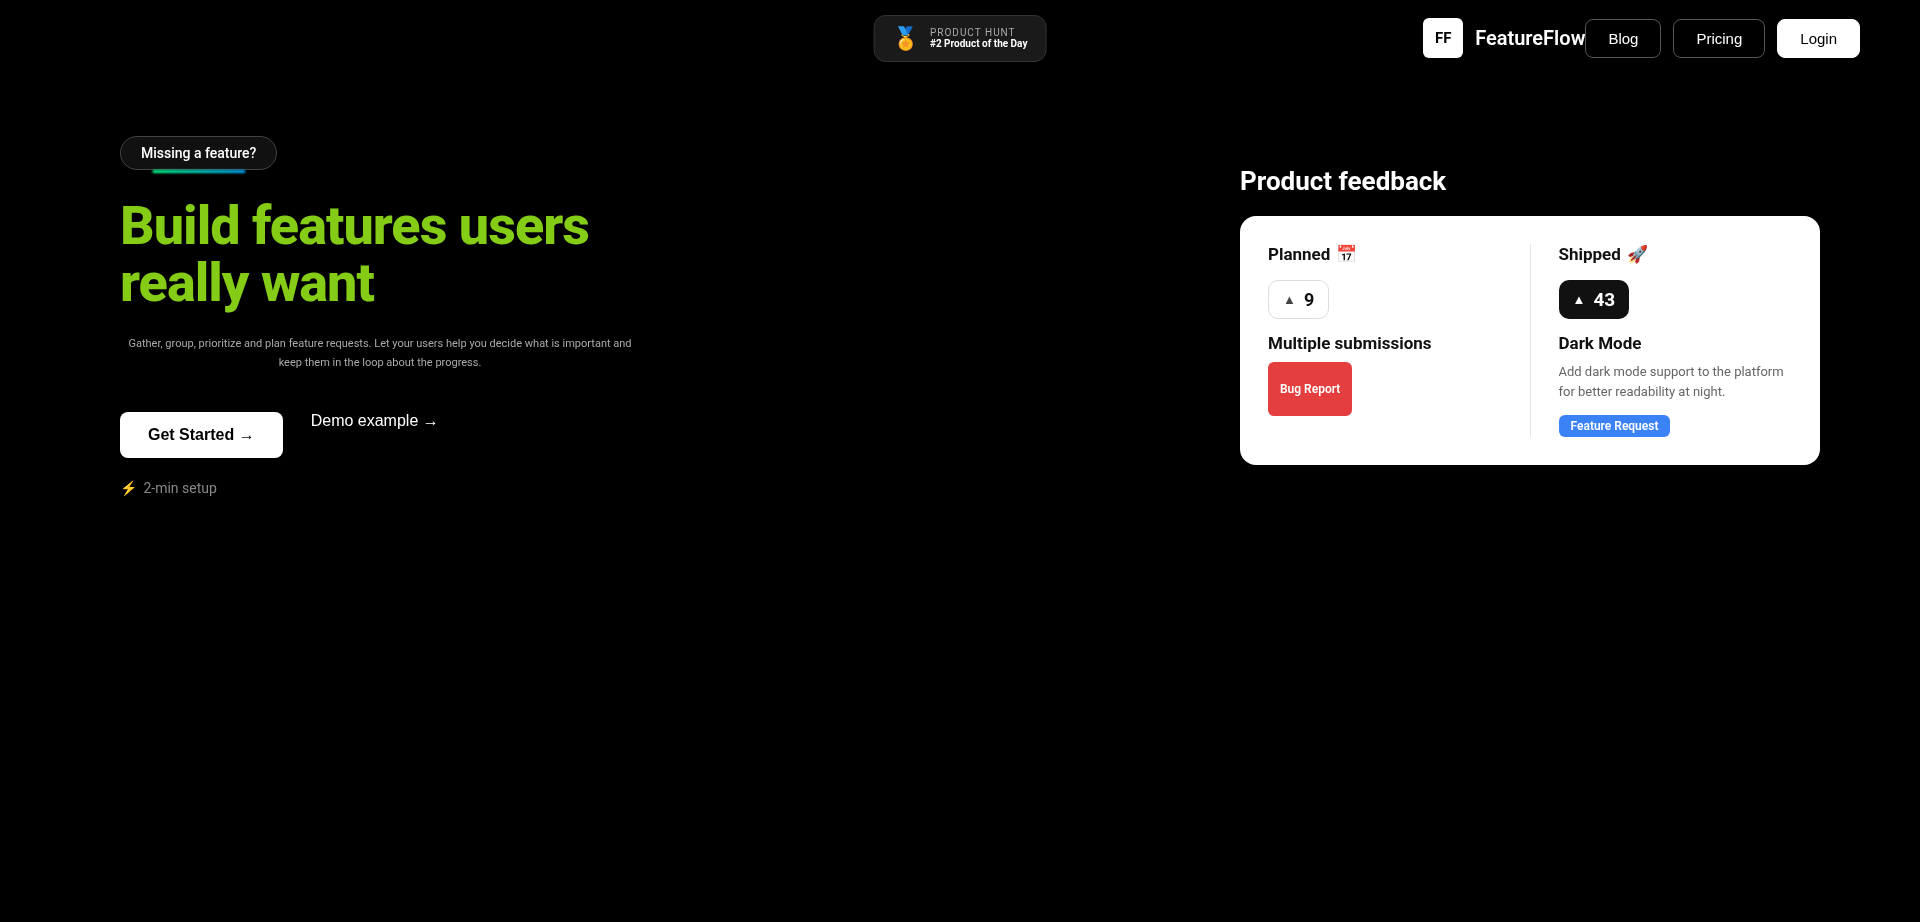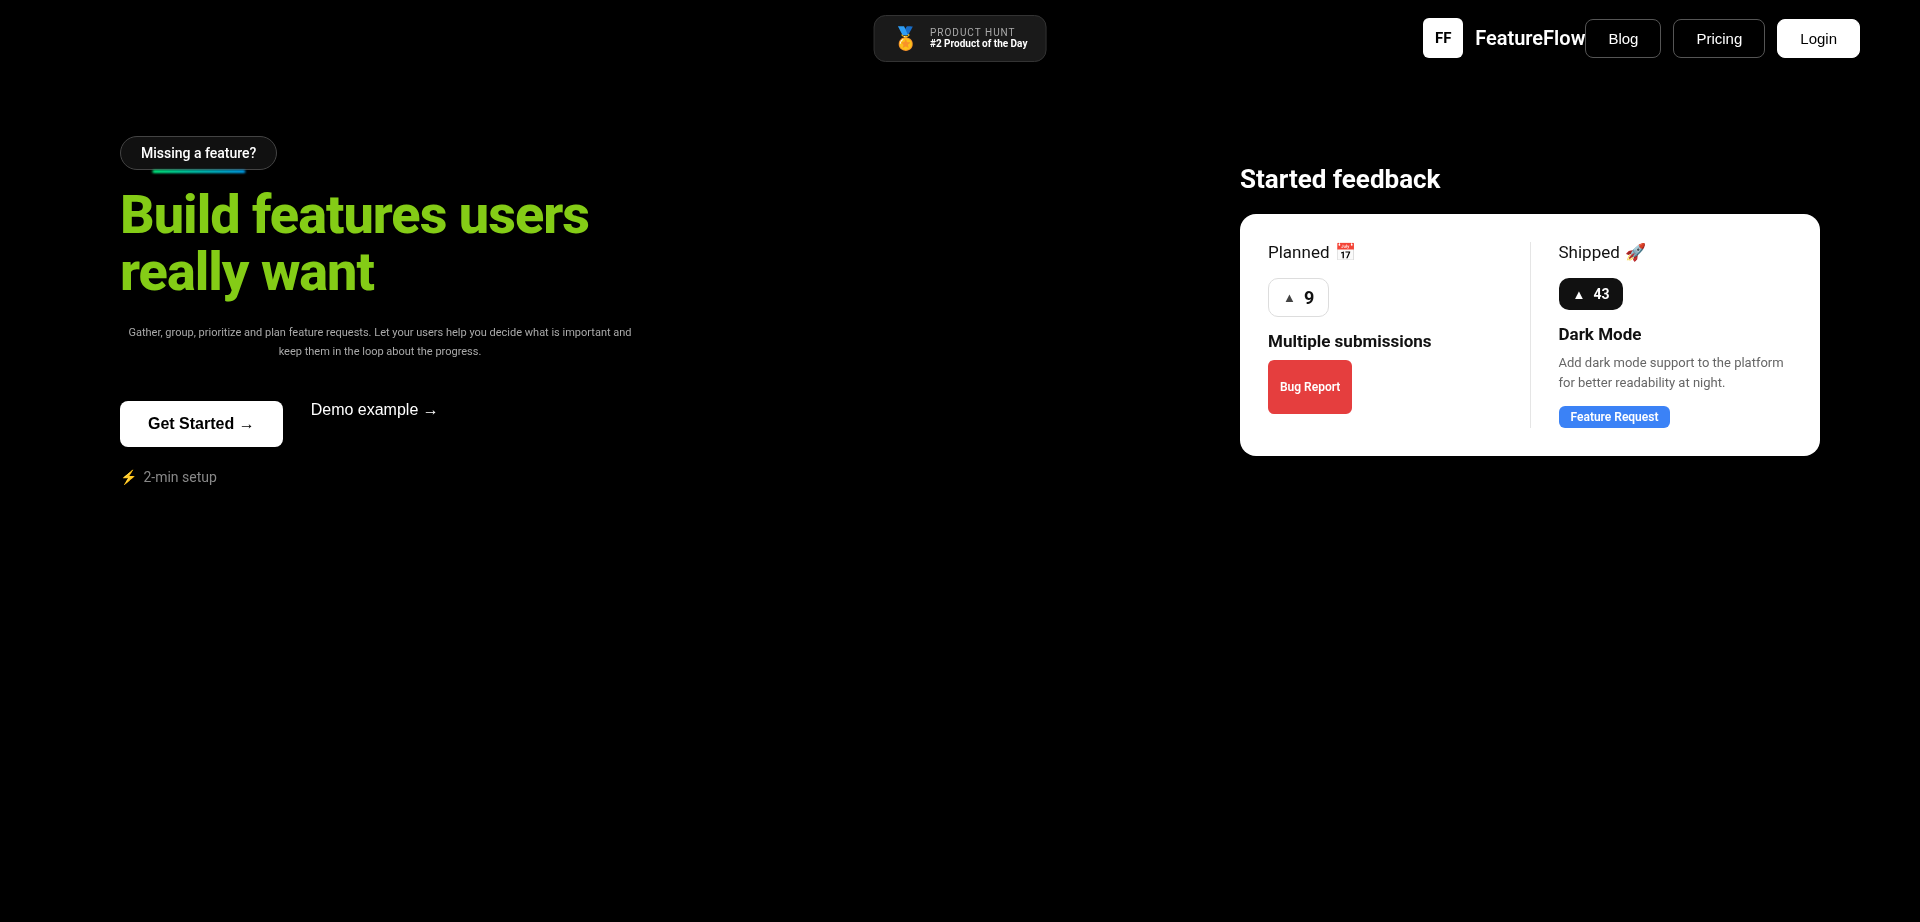--- a/index.html
+++ b/index.html
@@ -111,21 +111,21 @@
     }
     .missing-badge {
       display: inline-block;
       background: #111;
       border: 1.5px solid #444;
       border-radius: 20px;
       padding: 8px 20px;
       font-size: 14px;
       font-weight: 500;
       color: #fff;
-      margin-bottom: 17px;
+      margin-bottom: 28px;
       position: relative;
     }
     .missing-badge::after {
       content: '';
       position: absolute;
       bottom: -4px;
       left: 50%;
       transform: translateX(-50%);
       width: 60%;
       height: 3px;
@@ -206,21 +206,21 @@
     .feedback-col {
       flex: 1;
     }
     .col-divider {
       width: 1px;
       background: #e5e5e5;
       margin: 0 4px;
     }
     .col-header {
       font-size: 17px;
-      font-weight: 400;
+      font-weight: 700;
       color: #111;
       margin-bottom: 16px;
       display: flex;
       align-items: center;
       gap: 6px;
     }
     .vote-box {
       border: 1.5px solid #ddd;
       border-radius: 10px;
       padding: 8px 14px;
@@ -249,21 +249,21 @@
     .vote-arrow-white {
       font-size: 13px;
       color: #fff;
     }
     .vote-count {
       font-size: 18px;
       font-weight: 700;
       color: #111;
     }
     .vote-count-white {
-      font-size: 14px;
+      font-size: 19px;
       font-weight: 700;
       color: #fff;
     }
     .item-title {
       font-size: 17px;
       font-weight: 700;
       color: #111;
       margin-bottom: 8px;
       line-height: 1.25;
     }
@@ -333,21 +333,21 @@
       <button class="btn-get-started">Get Started →</button>
       <button class="btn-demo">Demo example →</button>
     </div>
     <div class="setup-note">
       <span class="lightning-icon">⚡</span>
       <span>2-min setup</span>
     </div>
   </div>
 
   <div class="feedback-panel">
-    <h2 class="feedback-title">Started feedback</h2>
+    <h2 class="feedback-title">Product feedback</h2>
     <div class="feedback-card">
 
       <div class="feedback-col">
         <div class="col-header">
           <span>Planned</span>
           <span>📅</span>
         </div>
         <div class="vote-box">
           <span class="vote-arrow">▲</span>
           <span class="vote-count">9</span>

